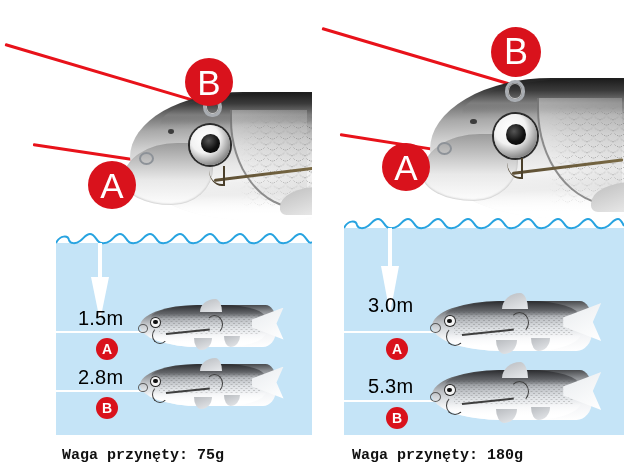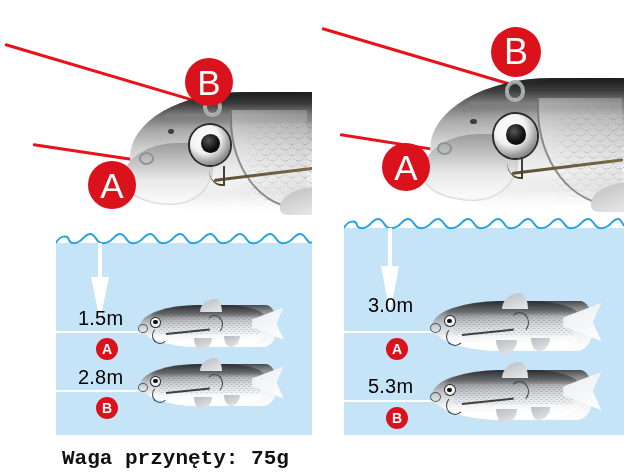--- a/index.html
+++ b/index.html
@@ -60,21 +60,21 @@
   .wave{position:absolute;left:0;top:-11px;height:14px;width:100%;overflow:hidden;}
   .wave svg{display:block;}
   .depth-line{position:absolute;height:2px;background:#ffffff;}
   .depth-label{position:absolute;color:#000000;font-family:"Liberation Sans",sans-serif;
      font-size:20px;letter-spacing:.2px;white-space:nowrap;}
   .sm-badge{position:absolute;width:22px;height:22px;border-radius:50%;background:#d9121c;color:#fff;
      display:flex;align-items:center;justify-content:center;font-size:14px;font-weight:700;
      font-family:"Liberation Sans",sans-serif;line-height:1;}
   .dl-arrow{position:absolute;}
   .caption{position:absolute;color:#111;font-family:"Liberation Mono",monospace;
-     font-size:21px;font-weight:700;white-space:nowrap;letter-spacing:0px;}
+     font-size:15px;font-weight:700;white-space:nowrap;letter-spacing:0px;}
 
   
   .lure{position:absolute;}
   .lu-body{position:absolute;left:0;top:0;width:100%;height:100%;
      border-radius:44% 8% 10% 46% / 52% 40% 40% 52%;
      background:linear-gradient(178deg,#2f3033 0%,#4d4f52 10%,#8e9195 24%,#bfc2c6 40%,#dfe2e5 55%,#f3f4f6 72%,#ffffff 100%);
      overflow:hidden;}
   .lu-scales{position:absolute;left:14%;top:14%;width:74%;height:56%;
      background-image:
        radial-gradient(circle at 50% 0%, rgba(255,255,255,0) 42%, rgba(70,70,70,.5) 45%, rgba(255,255,255,0) 48%),
@@ -310,14 +310,15 @@
       <div class="lu-fin" style="left:44%;top:-16%;width:26px;height:16px;border-radius:70% 30% 0 0/100% 100% 0 0;"></div>
       <div class="lu-fin" style="left:40%;top:78%;width:21px;height:14px;border-radius:0 0 60% 40%/0 0 100% 100%;"></div>
       <div class="lu-fin" style="left:62%;top:74%;width:19px;height:13px;border-radius:0 0 60% 40%/0 0 100% 100%;"></div>
       <div class="lu-ring" style="left:-2px;top:44%;width:9px;height:8px;"></div>
       <div class="lu-hook" style="left:14px;top:52%;width:16px;height:17px;border-top-color:transparent;border-right-color:transparent;"></div>
       <div class="lu-hook" style="left:78px;top:22%;width:17px;height:19px;border-bottom-color:transparent;border-left-color:transparent;"></div>
       <div class="lu-hline" style="left:30px;top:66%;width:52px;transform:rotate(-6deg);"></div>
     </div>
   </div>
 
+  <div class="caption" style="left:352px;top:447px;">Waga przynęty: 180g</div>
 
 </div>
 
 </body></html>

